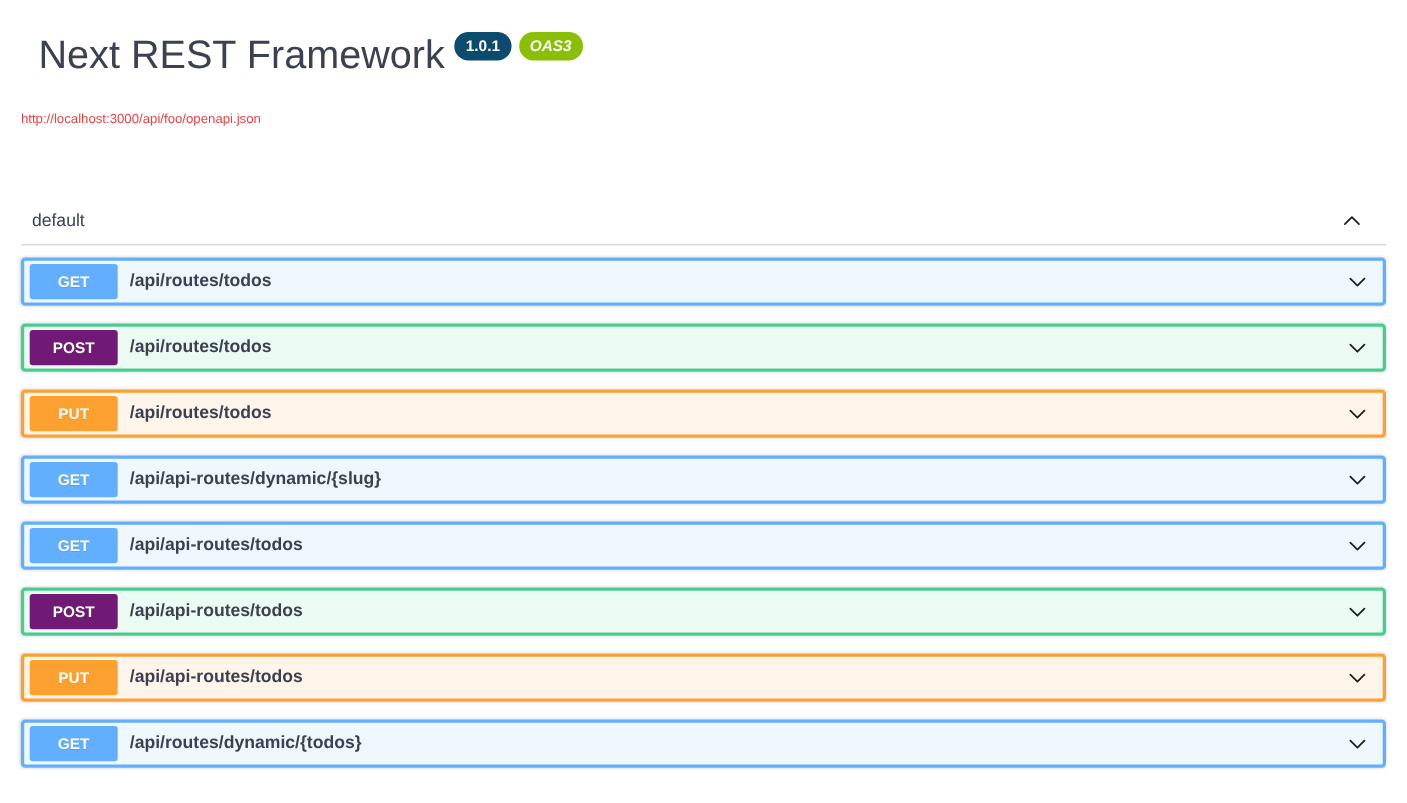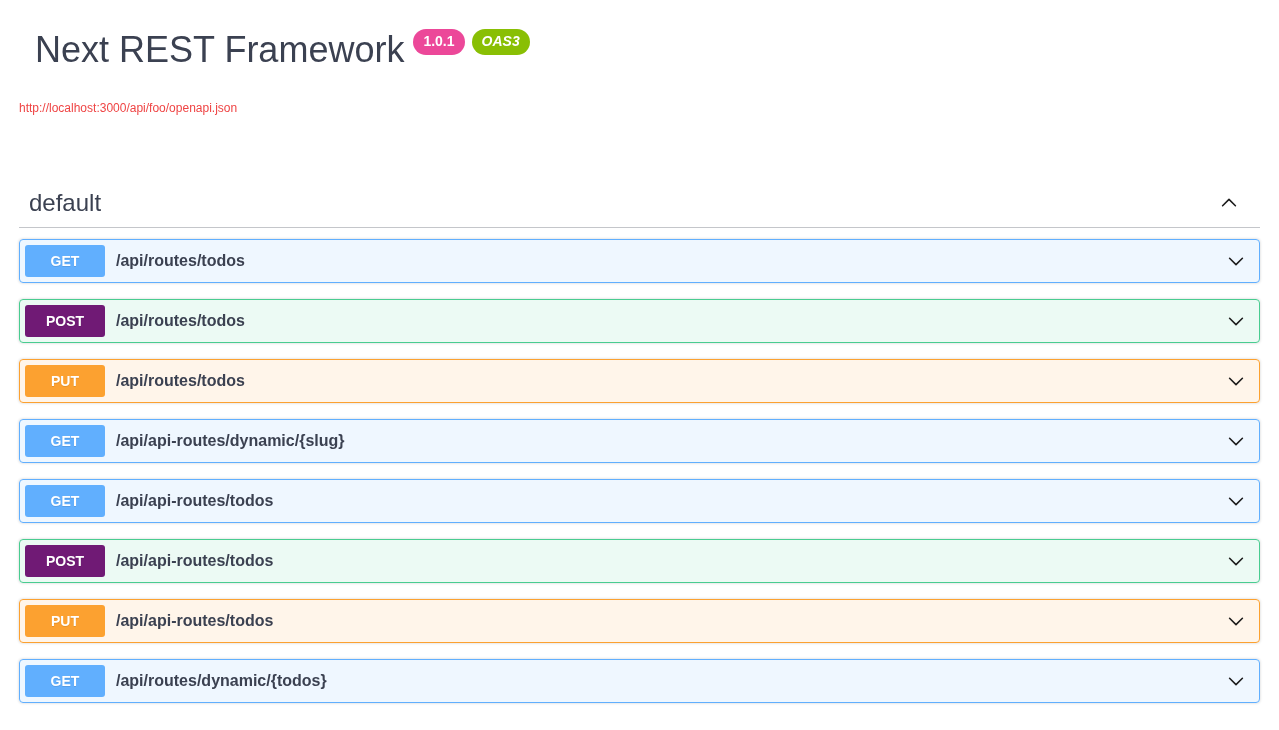--- a/index.html
+++ b/index.html
@@ -20,21 +20,21 @@
   }
   .title .title-text { letter-spacing: 0; }
   .badge {
     display: inline-block;
     margin-left: 9px; margin-top: 1px;
     padding: 4px 10px 5px 10px;
     border-radius: 57px;
     font-size: 14px; font-weight: bold; color: #ffffff;
     line-height: 1.2; vertical-align: top;
   }
-  .version-stamp { background: #ec4899; }
+  .version-stamp { background: #0c4a6e; }
   .oas-badge { background: #89bf04; margin-left: 7px; font-style: italic; }
 
   .spec-url {
     display: inline-block;
     margin-top: 14px;
     font-size: 12px;
     color: #ef4444;
     text-decoration: underline;
     text-decoration-color: rgba(73,144,226,0);
     cursor: pointer;
@@ -45,34 +45,34 @@
   }
 
   
   .opblock-tag {
     margin-top: 63px;
     display: flex; align-items: center;
     padding: 10px 20px 10px 10px;
     border-bottom: 1px solid rgba(59,65,81,.3);
     cursor: pointer;
   }
-  .tag-name { font-size: 24px; color: #3b4151; }
+  .tag-name { font-size: 16px; color: #3b4151; }
   .expand-btn {
     margin-left: auto;
     background: none; border: none; padding: 0;
     cursor: pointer; display: flex; align-items: center;
   }
 
   
   .operations { margin-top: 11px; }
   .opblock {
     display: flex; align-items: center;
     height: 44px;
     margin-bottom: 16px;
-    border: 1px solid #14532d;
+    border: 3px solid #14532d;
     border-radius: 4px;
     box-shadow: 0 0 3px rgba(0,0,0,.19);
     padding: 0 12px 0 5px;
     cursor: pointer;
   }
   .row-get  { border-color: #61affe; background: rgba(97,175,254,.1); }
   .row-post { border-color: #49cc90; background: rgba(73,204,144,.1); }
   .row-put  { border-color: #fca130; background: rgba(252,161,48,.1); }
 
   .opblock-method {

